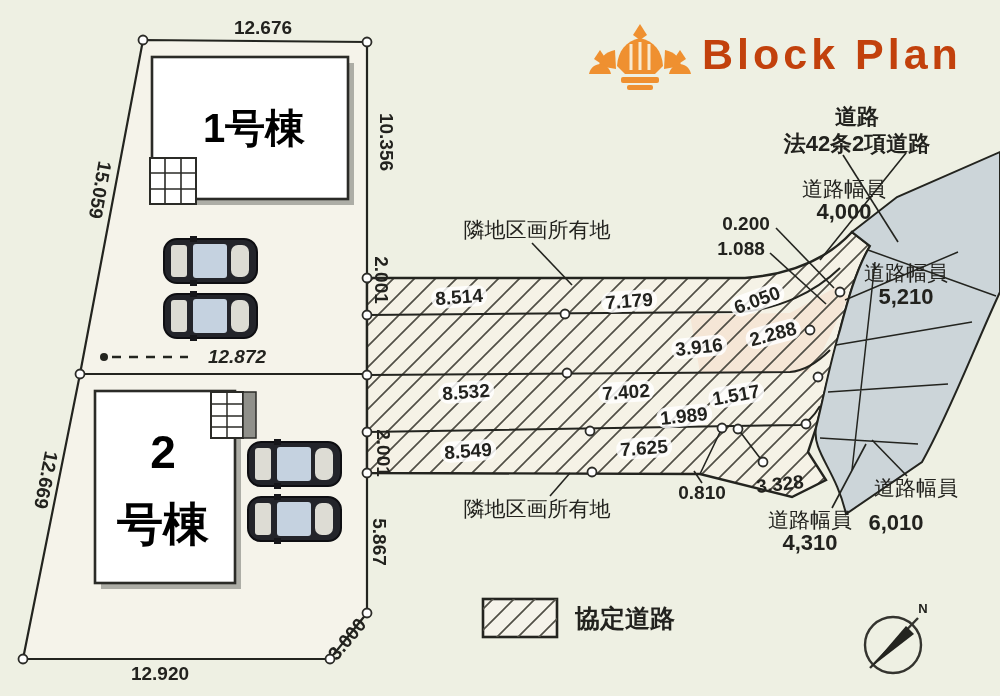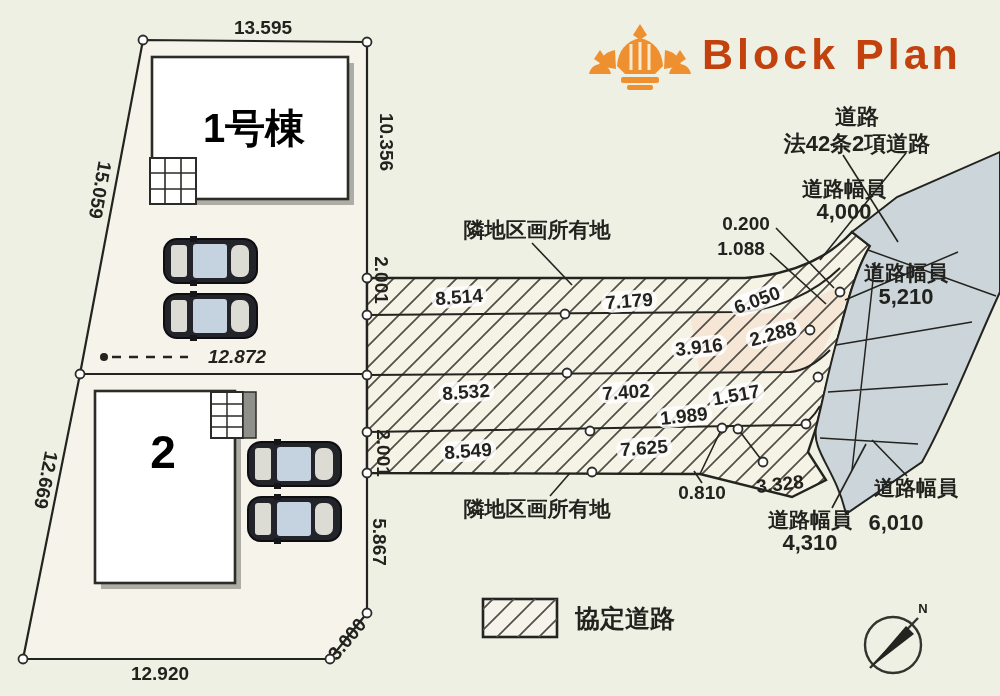--- a/index.html
+++ b/index.html
@@ -5,21 +5,21 @@
   html,body{margin:0;padding:0;}
   body{width:1000px;height:696px;overflow:hidden;background:#eef0e3;font-family:"Liberation Sans",sans-serif;}
   #stage{position:relative;width:1000px;height:696px;}
   #plan-svg{position:absolute;left:0;top:0;}
   .lbl{position:absolute;white-space:nowrap;color:#22221e;line-height:1;
        transform:translate(-50%,-50%) rotate(var(--r,0deg));
        font-family:"Liberation Sans",sans-serif;}
   .num{font-size:19px;font-weight:700;}
   .val{font-size:22px;font-weight:700;}
   .pill{background:rgba(255,255,255,.84);padding:1px 4px;border-radius:10px;}
-  .jp{font-size:21px;font-weight:700;}
+  .jp{font-size:21px;font-weight:400;}
   .jp2{font-size:22px;font-weight:700;}
   .jp3{font-size:25px;font-weight:700;}
   .b1{font-size:40px;font-weight:600;color:#000;}
   .b2{font-size:46px;font-weight:600;color:#000;}
   .nmark{font-size:13px;font-weight:700;}
   .title{position:absolute;left:702px;top:30px;transform:none;
          font-size:43px;font-weight:700;letter-spacing:4px;color:#c2410c;}
 </style>
 </head>
 <body>
@@ -152,21 +152,21 @@
     <rect x="627" y="85" width="26" height="5" rx="2"></rect>
     <path d="M600,50 l6,9 -6,4 -6,-4 z"></path>
     <path d="M600,64 c-7,1 -10,5 -11,10 l22,0 c-1,-5 -4,-9 -11,-10 z"></path>
     <path d="M680,50 l6,9 -6,4 -6,-4 z"></path>
     <path d="M680,64 c-7,1 -10,5 -11,10 l22,0 c-1,-5 -4,-9 -11,-10 z"></path>
   </g>
 </svg>
 
 <div class="title">Block Plan</div>
 
-<div class="lbl num" style="left:263px;top:27px;">13.595</div>
+<div class="lbl num" style="left:263px;top:27px;">12.676</div>
 <div class="lbl num" style="left:100px;top:190px;--r:100deg;">15.059</div>
 <div class="lbl num" style="left:386px;top:142px;--r:90deg;">10.356</div>
 <div class="lbl num" style="left:381px;top:280px;--r:90deg;">2.001</div>
 <div class="lbl num" style="left:237px;top:356px;font-style:italic;">12.872</div>
 <div class="lbl num" style="left:46px;top:480px;--r:101deg;">12.669</div>
 <div class="lbl num" style="left:383px;top:453px;--r:90deg;">2.001</div>
 <div class="lbl num" style="left:379px;top:542px;--r:90deg;">5.867</div>
 <div class="lbl num" style="left:347px;top:639px;--r:-50deg;">3.000</div>
 <div class="lbl num" style="left:160px;top:673px;">12.920</div>
 
@@ -195,18 +195,19 @@
 <div class="lbl val" style="left:844px;top:212px;">4,000</div>
 <div class="lbl jp" style="left:906px;top:272px;">道路幅員</div>
 <div class="lbl val" style="left:906px;top:297px;">5,210</div>
 <div class="lbl jp" style="left:916px;top:487px;">道路幅員</div>
 <div class="lbl val" style="left:896px;top:511px;margin-top:12px;">6,010</div>
 <div class="lbl jp" style="left:810px;top:519px;">道路幅員</div>
 <div class="lbl val" style="left:810px;top:543px;">4,310</div>
 
 <div class="lbl b1" style="left:254px;top:128px;">1号棟</div>
 <div class="lbl b2" style="left:163px;top:452px;">2</div>
+<div class="lbl b2" style="left:163px;top:524px;">号棟</div>
 
 <div class="lbl jp3" style="left:625px;top:618px;">協定道路</div>
 
 <div class="lbl nmark" style="left:923px;top:608px;">N</div>
 
 </div>
 
 </body></html>

